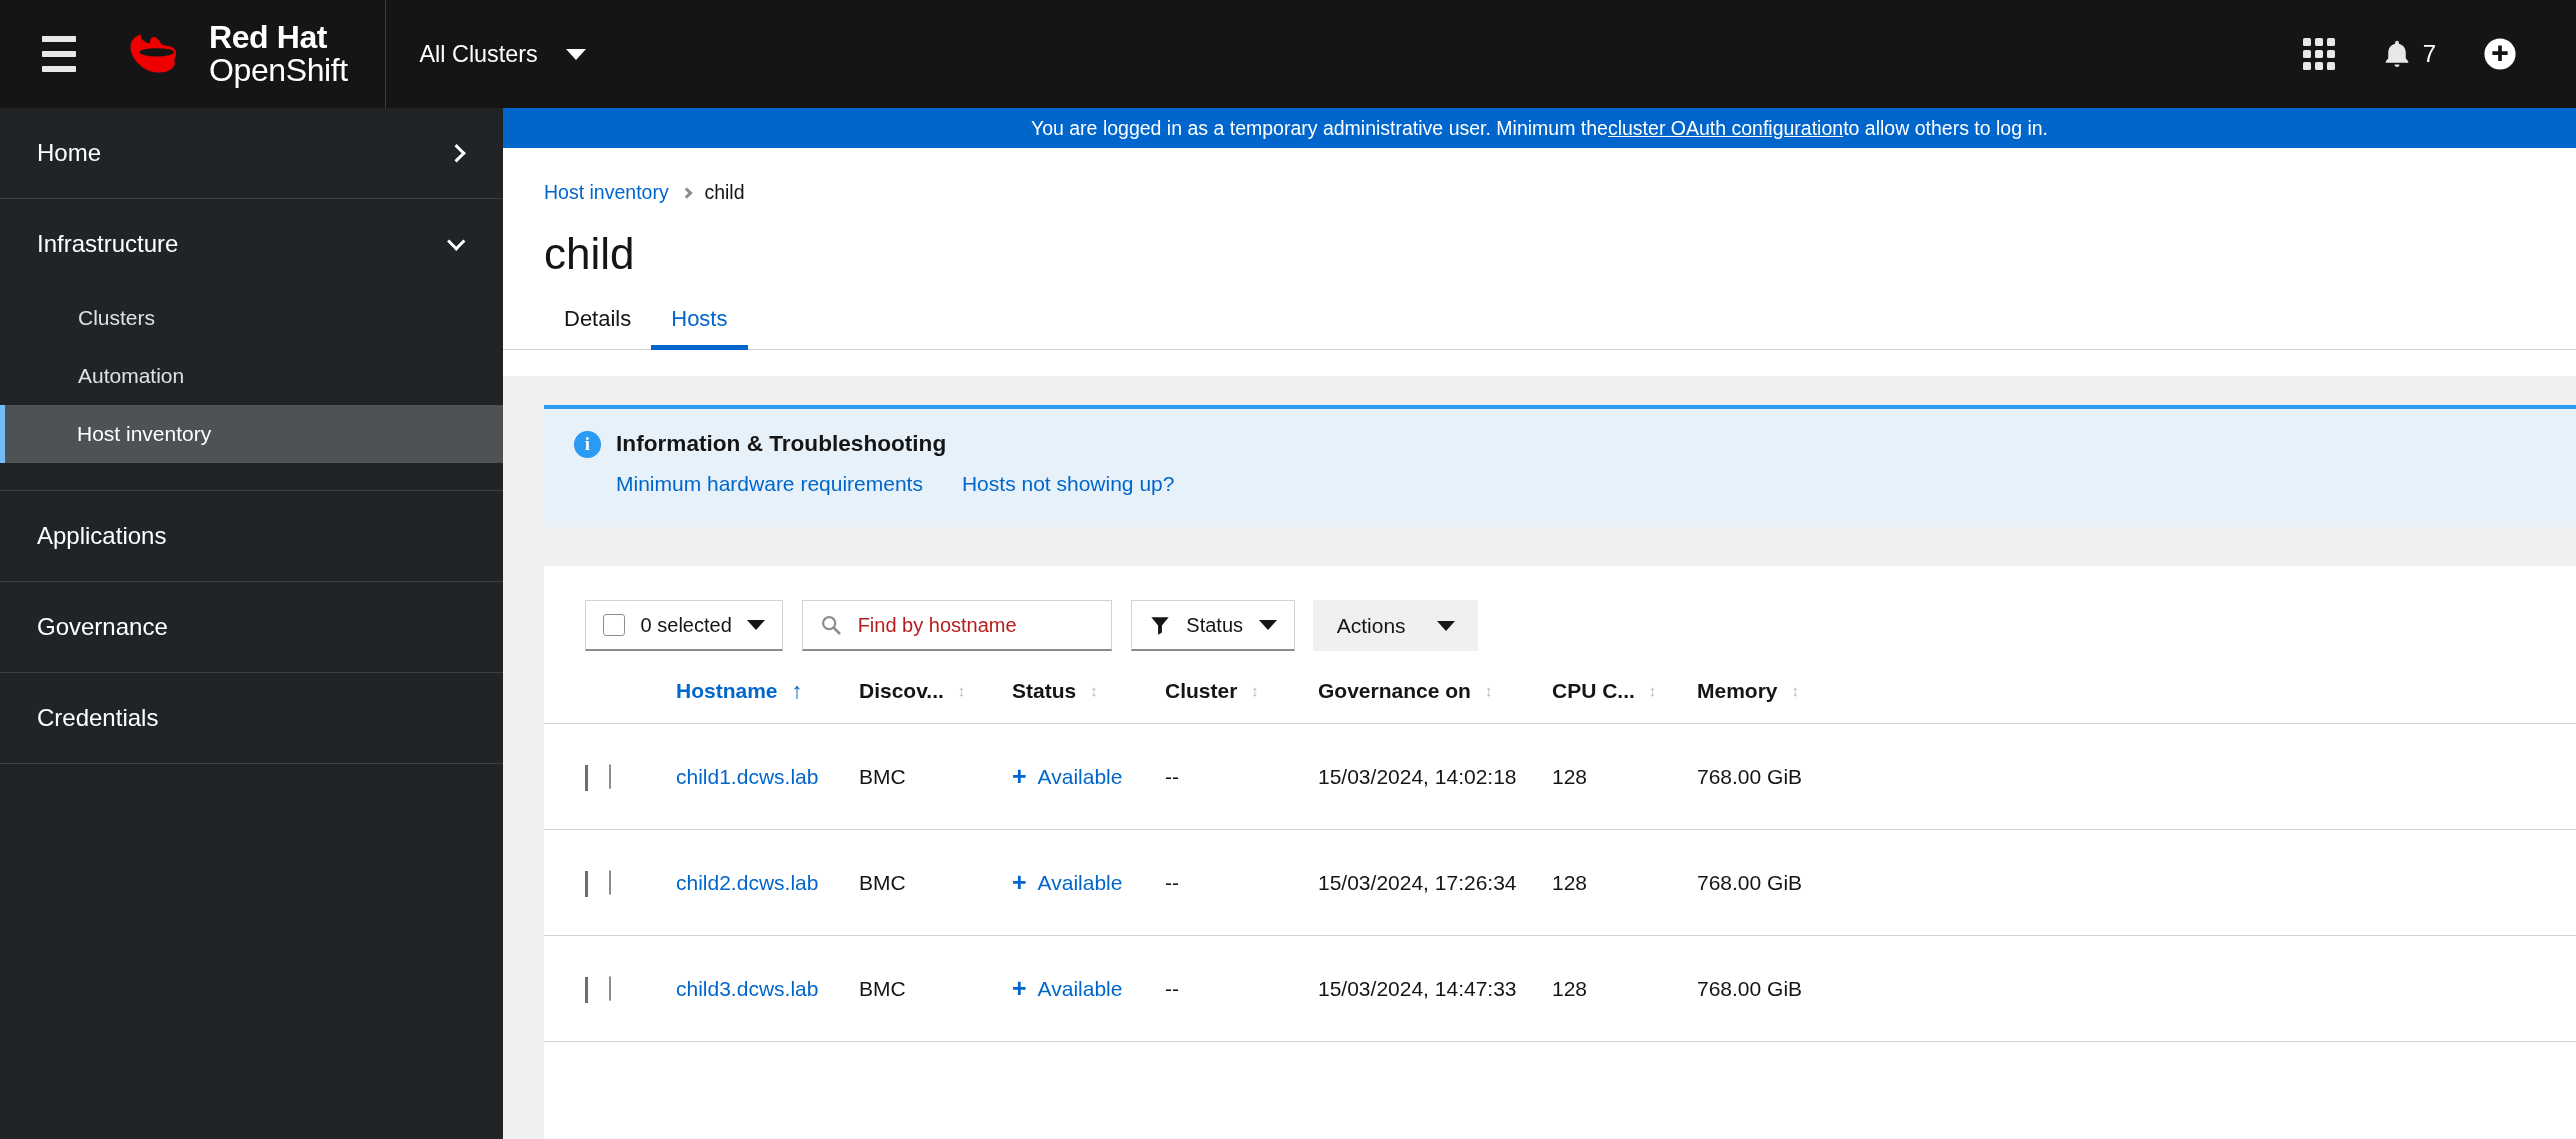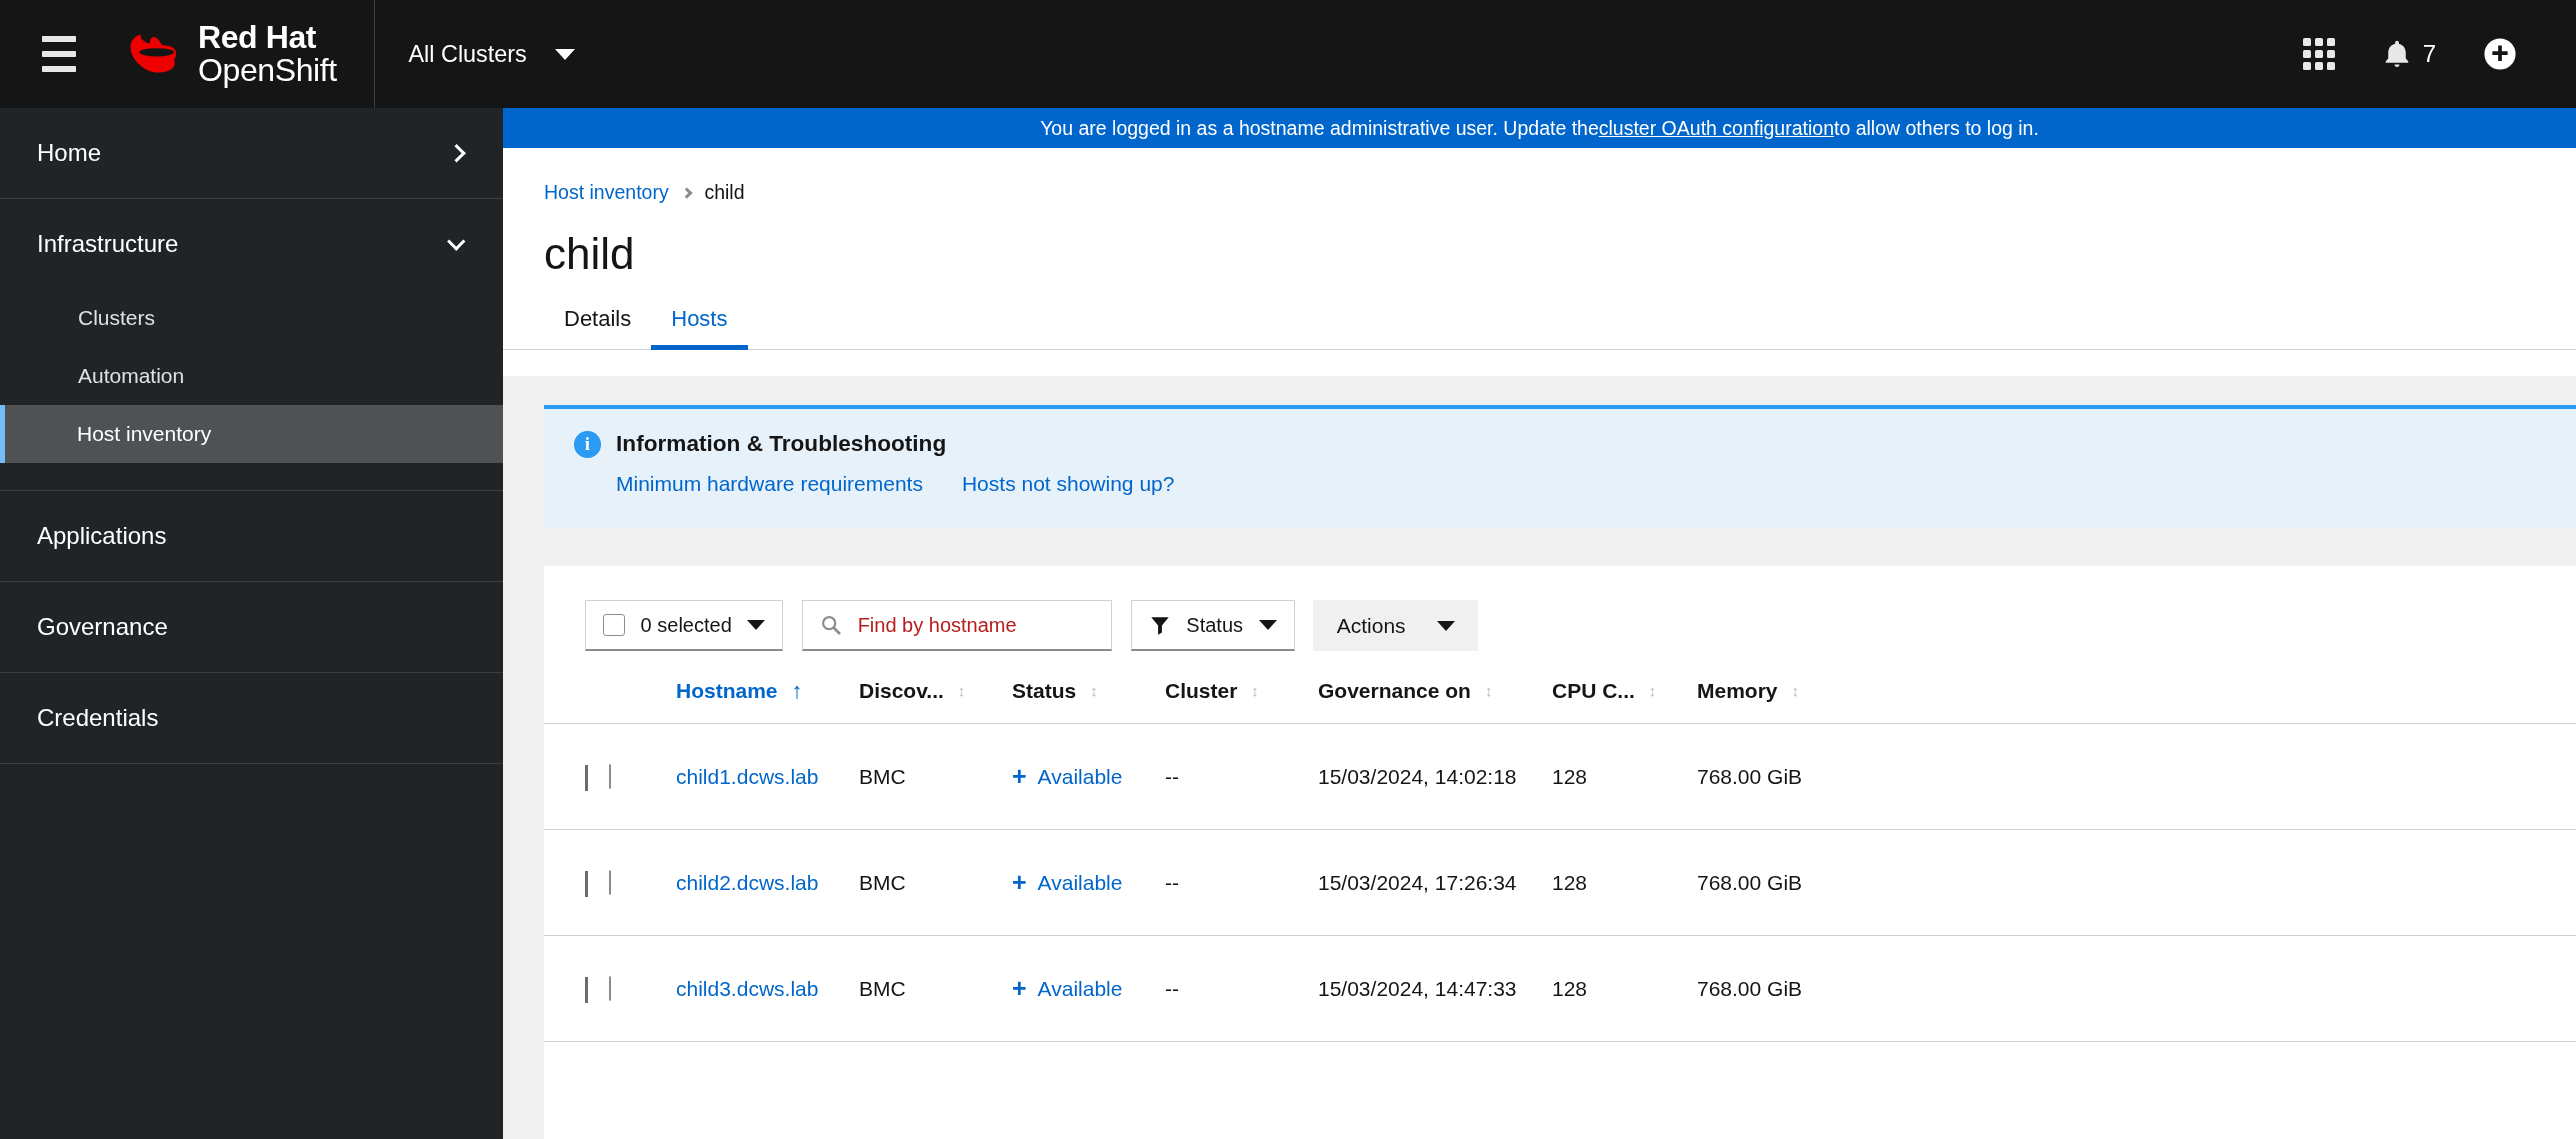--- a/index.html
+++ b/index.html
@@ -22,21 +22,21 @@
     width: 117px; height: 108px;
     display: flex; flex-direction: column;
     align-items: center; justify-content: center; gap: 8.6px;
     cursor: pointer;
   }
   .hamburger span {
     display: block; width: 34px; height: 6.2px;
     background: #e8e8e8; border-radius: 0.8px;
   }
   .brand {
-    display: flex; align-items: center; gap: 6px;
+    display: flex; align-items: center; gap: 17px;
     padding-right: 37px;
   }
   .rh-hat { width: 75px; height: 53px; flex: none; }
   .brand-text {
     color: #ffffff; line-height: 1.02;
   }
   .brand-text .l1 { font-size: 32px; font-weight: 700; letter-spacing: -0.4px; display:block;}
   .brand-text .l2 { font-size: 32px; font-weight: 400; letter-spacing: -0.4px; display:block;}
   .masthead-divider {
     width: 0.8px; height: 108px; background: #3c3f42;
@@ -275,21 +275,21 @@
     <div class="icon-btn">
       <svg width="34" height="34" viewBox="0 0 24 24">
         <circle cx="12" cy="12" r="11" fill="#ffffff"></circle>
         <path d="M10.7 6h2.6v4.1H17.4v2.6h-4.1V17h-2.6v-4.3H6.6v-2.6h4.1z" fill="#151515"></path>
       </svg>
     </div>
   </div>
 </div>
 
 <div class="banner">
-  <span>You are logged in as a hostname administrative user. Update the </span>
+  <span>You are logged in as a temporary administrative user. Minimum the </span>
     <a href="#">cluster OAuth configuration</a>
     <span> to allow others to log in.</span>
 </div>
 
 <nav class="sidebar">
 
   <div class="nav-group">
     <div class="nav-item">
       <span>Home</span>
       <span class="chev right"></span>

